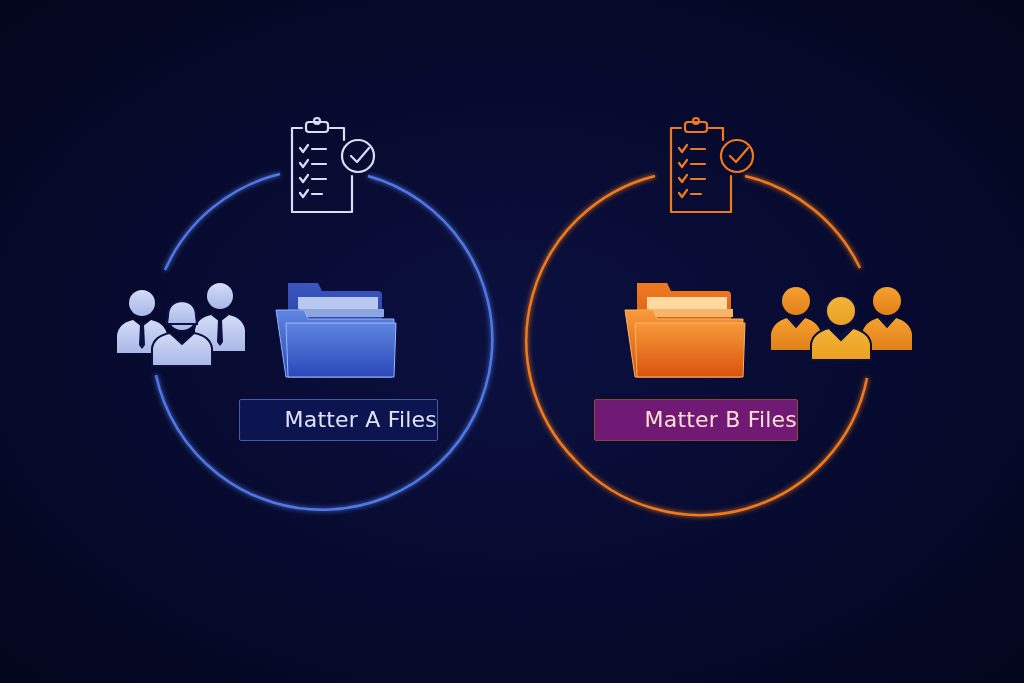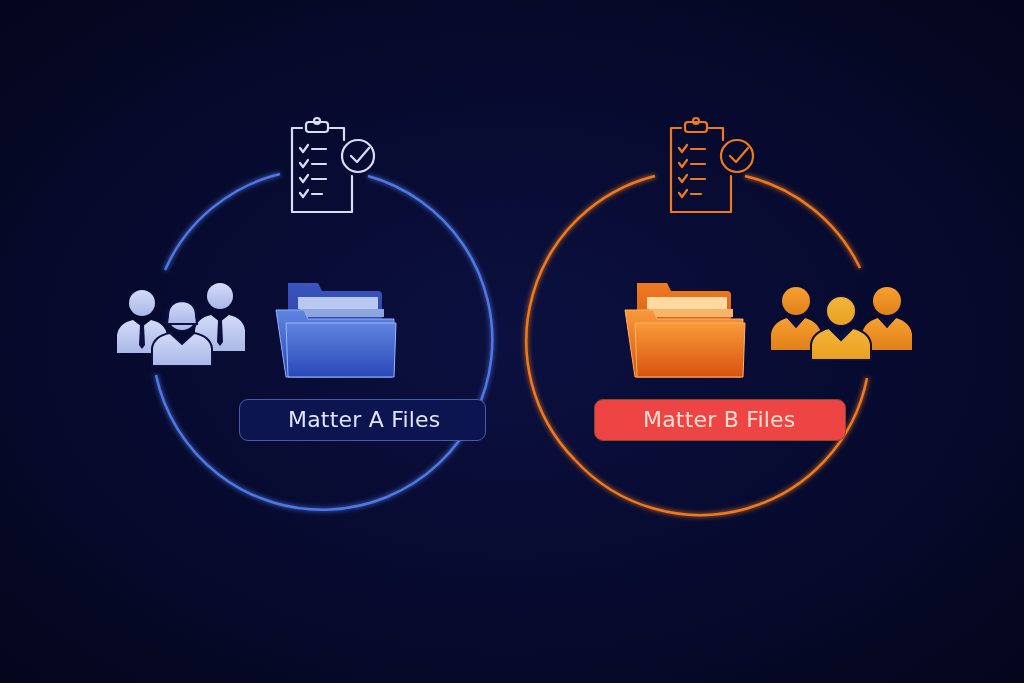--- a/index.html
+++ b/index.html
@@ -6,31 +6,30 @@
     body {
       width:1024px; height:683px; overflow:hidden;
       background: radial-gradient(ellipse at 50% 50%, #0b1040 0%, #070a2e 55%, #04061c 100%);
       font-family: "DejaVu Sans", sans-serif;
       position:relative;
     }
     .stage { position:absolute; left:0; top:0; width:1024px; height:683px; }
     svg.diagram { position:absolute; left:0; top:0; }
     .label {
       position:absolute; height:40px; line-height:40px;
-      font-size:22px; text-align:left; border-radius:9px;
+      font-size:22px; text-align:right; border-radius:2px;
       letter-spacing:0.2px;
-      padding-left:48px;
     }
     .label-a {
       left:239px; top:399px; width:197px;
       background:#0d1550; border:1px solid #4a5aa8; color:#dfe4ff;
     }
     .label-b {
       left:594px; top:399px; width:202px;
-      background:#ef4444; border:1px solid #8a4a2a; color:#ffe0d0;
+      background:#701a75; border:1px solid #8a4a2a; color:#ffe0d0;
     }
   </style>
 </head>
 <body>
 
 <div class="stage">
   <svg class="diagram" width="1024" height="683" viewBox="0 0 1024 683">
     <defs>
       <filter id="glowB" x="-20%" y="-20%" width="140%" height="140%">
         <feGaussianBlur stdDeviation="2.5" result="b"></feGaussianBlur>

